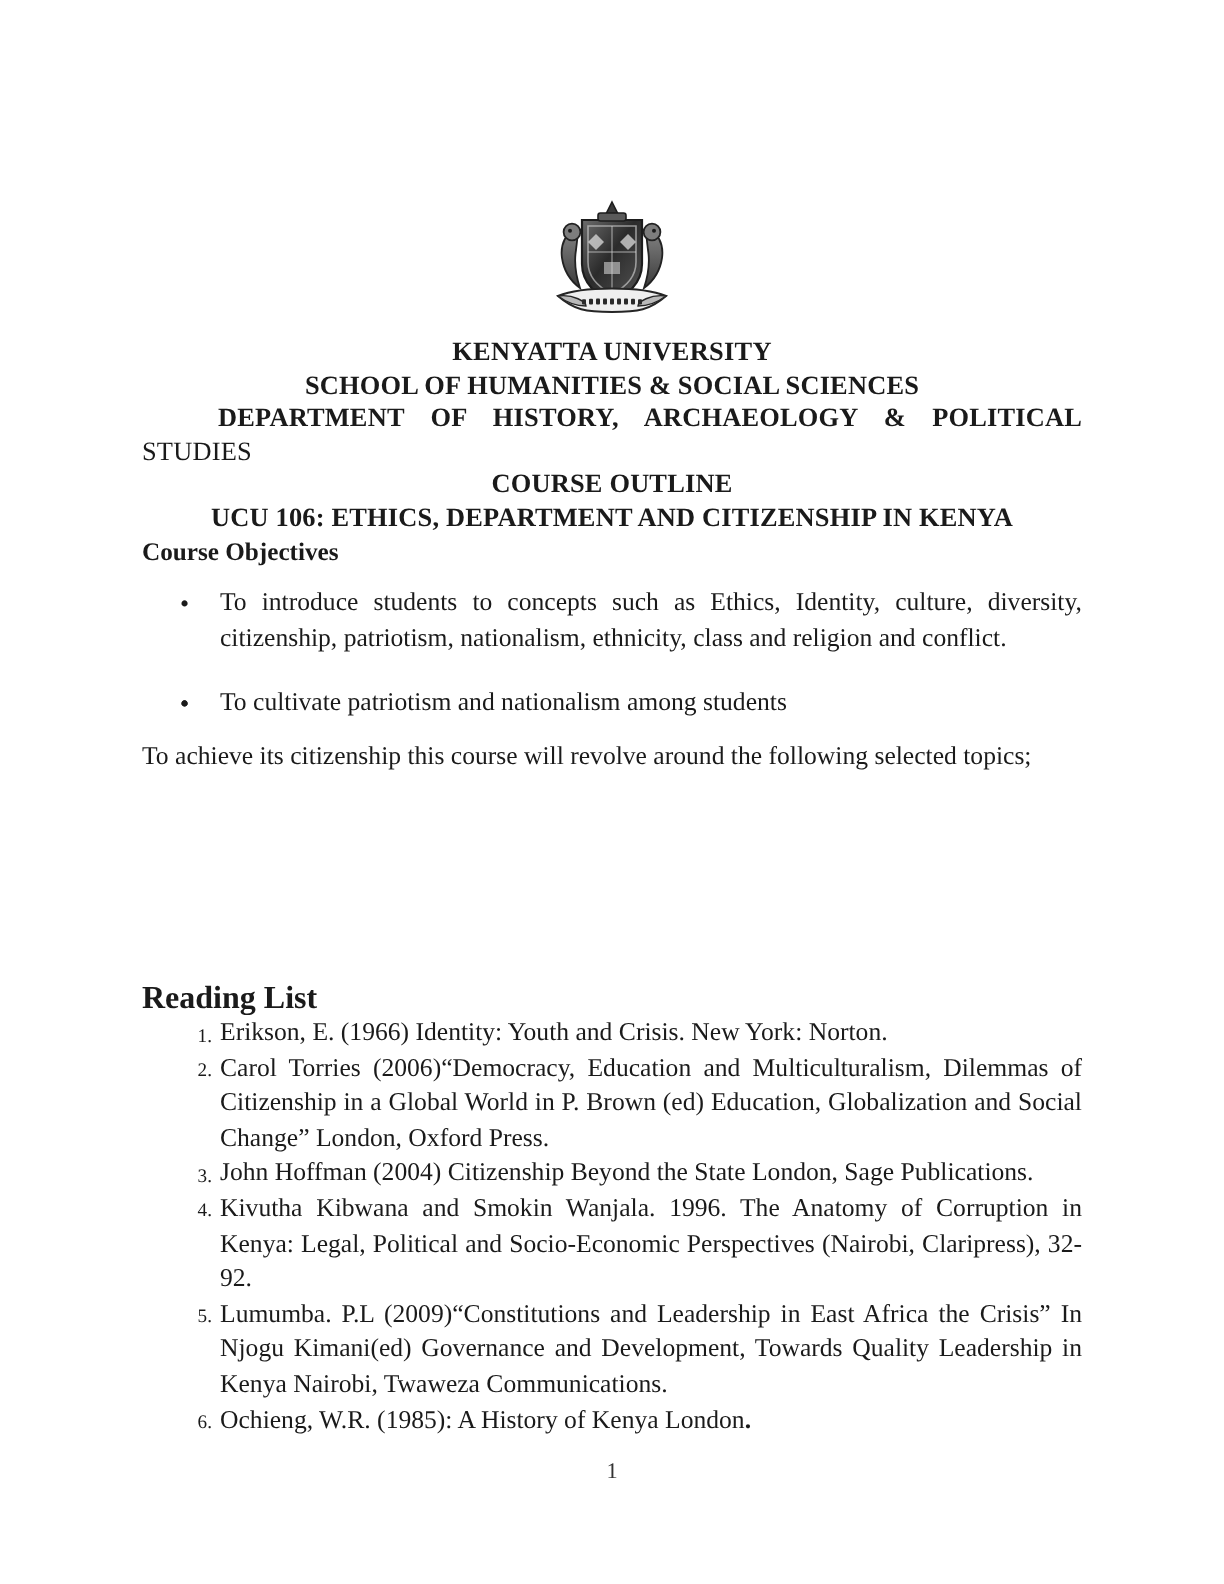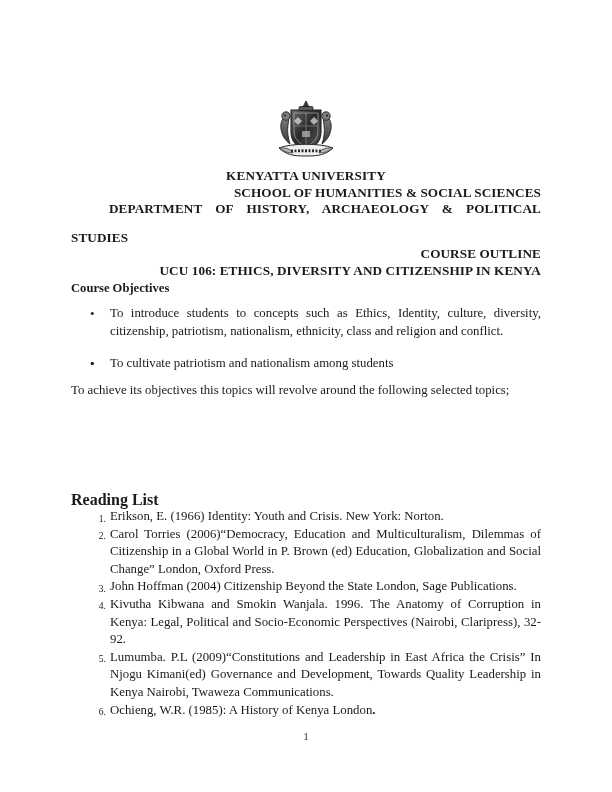--- a/index.html
+++ b/index.html
@@ -48,42 +48,41 @@
   }
 
   .h-center {
     text-align: center;
     font-weight: bold;
     font-size: 13.2px;
     line-height: 16.6px;
     letter-spacing: 0.15px;
   }
   .h-left {
-    text-align: right;
+    text-align: center;
     font-weight: bold;
     font-size: 13.2px;
     line-height: 16.6px;
     letter-spacing: 0.1px;
   }
   .h-just {
     text-align: justify;
     text-align-last: justify;
     font-weight: bold;
     font-size: 13.2px;
     line-height: 16.6px;
     letter-spacing: 0.1px;
     margin-left: 38px;
   }
   .h-just-last {
     text-align: left;
-    font-weight: bold;
+    font-weight: normal;
     font-size: 13.2px;
     line-height: 16.6px;
     letter-spacing: 0.1px;
-    margin-top: 12px;
   }
   .h-sub {
     text-align: left;
     font-weight: bold;
     font-size: 12.6px;
     line-height: 16.4px;
   }
 
   
   .bullets {
@@ -225,21 +224,21 @@
     <div class="h-center">KENYATTA UNIVERSITY</div>
 
     <div class="h-left">SCHOOL OF HUMANITIES &amp; SOCIAL SCIENCES</div>
 
     <div class="h-just">DEPARTMENT OF HISTORY, ARCHAEOLOGY &amp; POLITICAL</div>
 
     <div class="h-just-last">STUDIES</div>
 
     <div class="h-left">COURSE OUTLINE</div>
 
-    <div class="h-left">UCU 106: ETHICS, DIVERSITY AND CITIZENSHIP IN KENYA</div>
+    <div class="h-left">UCU 106: ETHICS, DEPARTMENT AND CITIZENSHIP IN KENYA</div>
 
     <div class="h-sub">Course Objectives</div>
 
     <div class="spacer-objectives"></div>
 
     <ul class="bullets">
       <li>
         <span class="bul">•</span>
         <span>To introduce students to concepts such as Ethics, Identity, culture, diversity, citizenship, patriotism, nationalism, ethnicity, class and religion and conflict.</span>
       </li>
@@ -247,21 +246,21 @@
         <span class="bul">•</span>
       </li>
       <li>
         <span class="bul">•</span>
         <span>To cultivate patriotism and nationalism among students</span>
       </li>
     </ul>
 
     <div class="spacer-after-bullets"></div>
 
-    <p class="para">To achieve its objectives this topics will revolve around the following selected topics;</p>
+    <p class="para">To achieve its citizenship this course will revolve around the following selected topics;</p>
 
   </div>
 
   <div class="content" style="top:492px;">
 
     <div class="reading-head">Reading List</div>
 
     <ol class="reflist">
       <li>
         <span class="num">1.</span>

